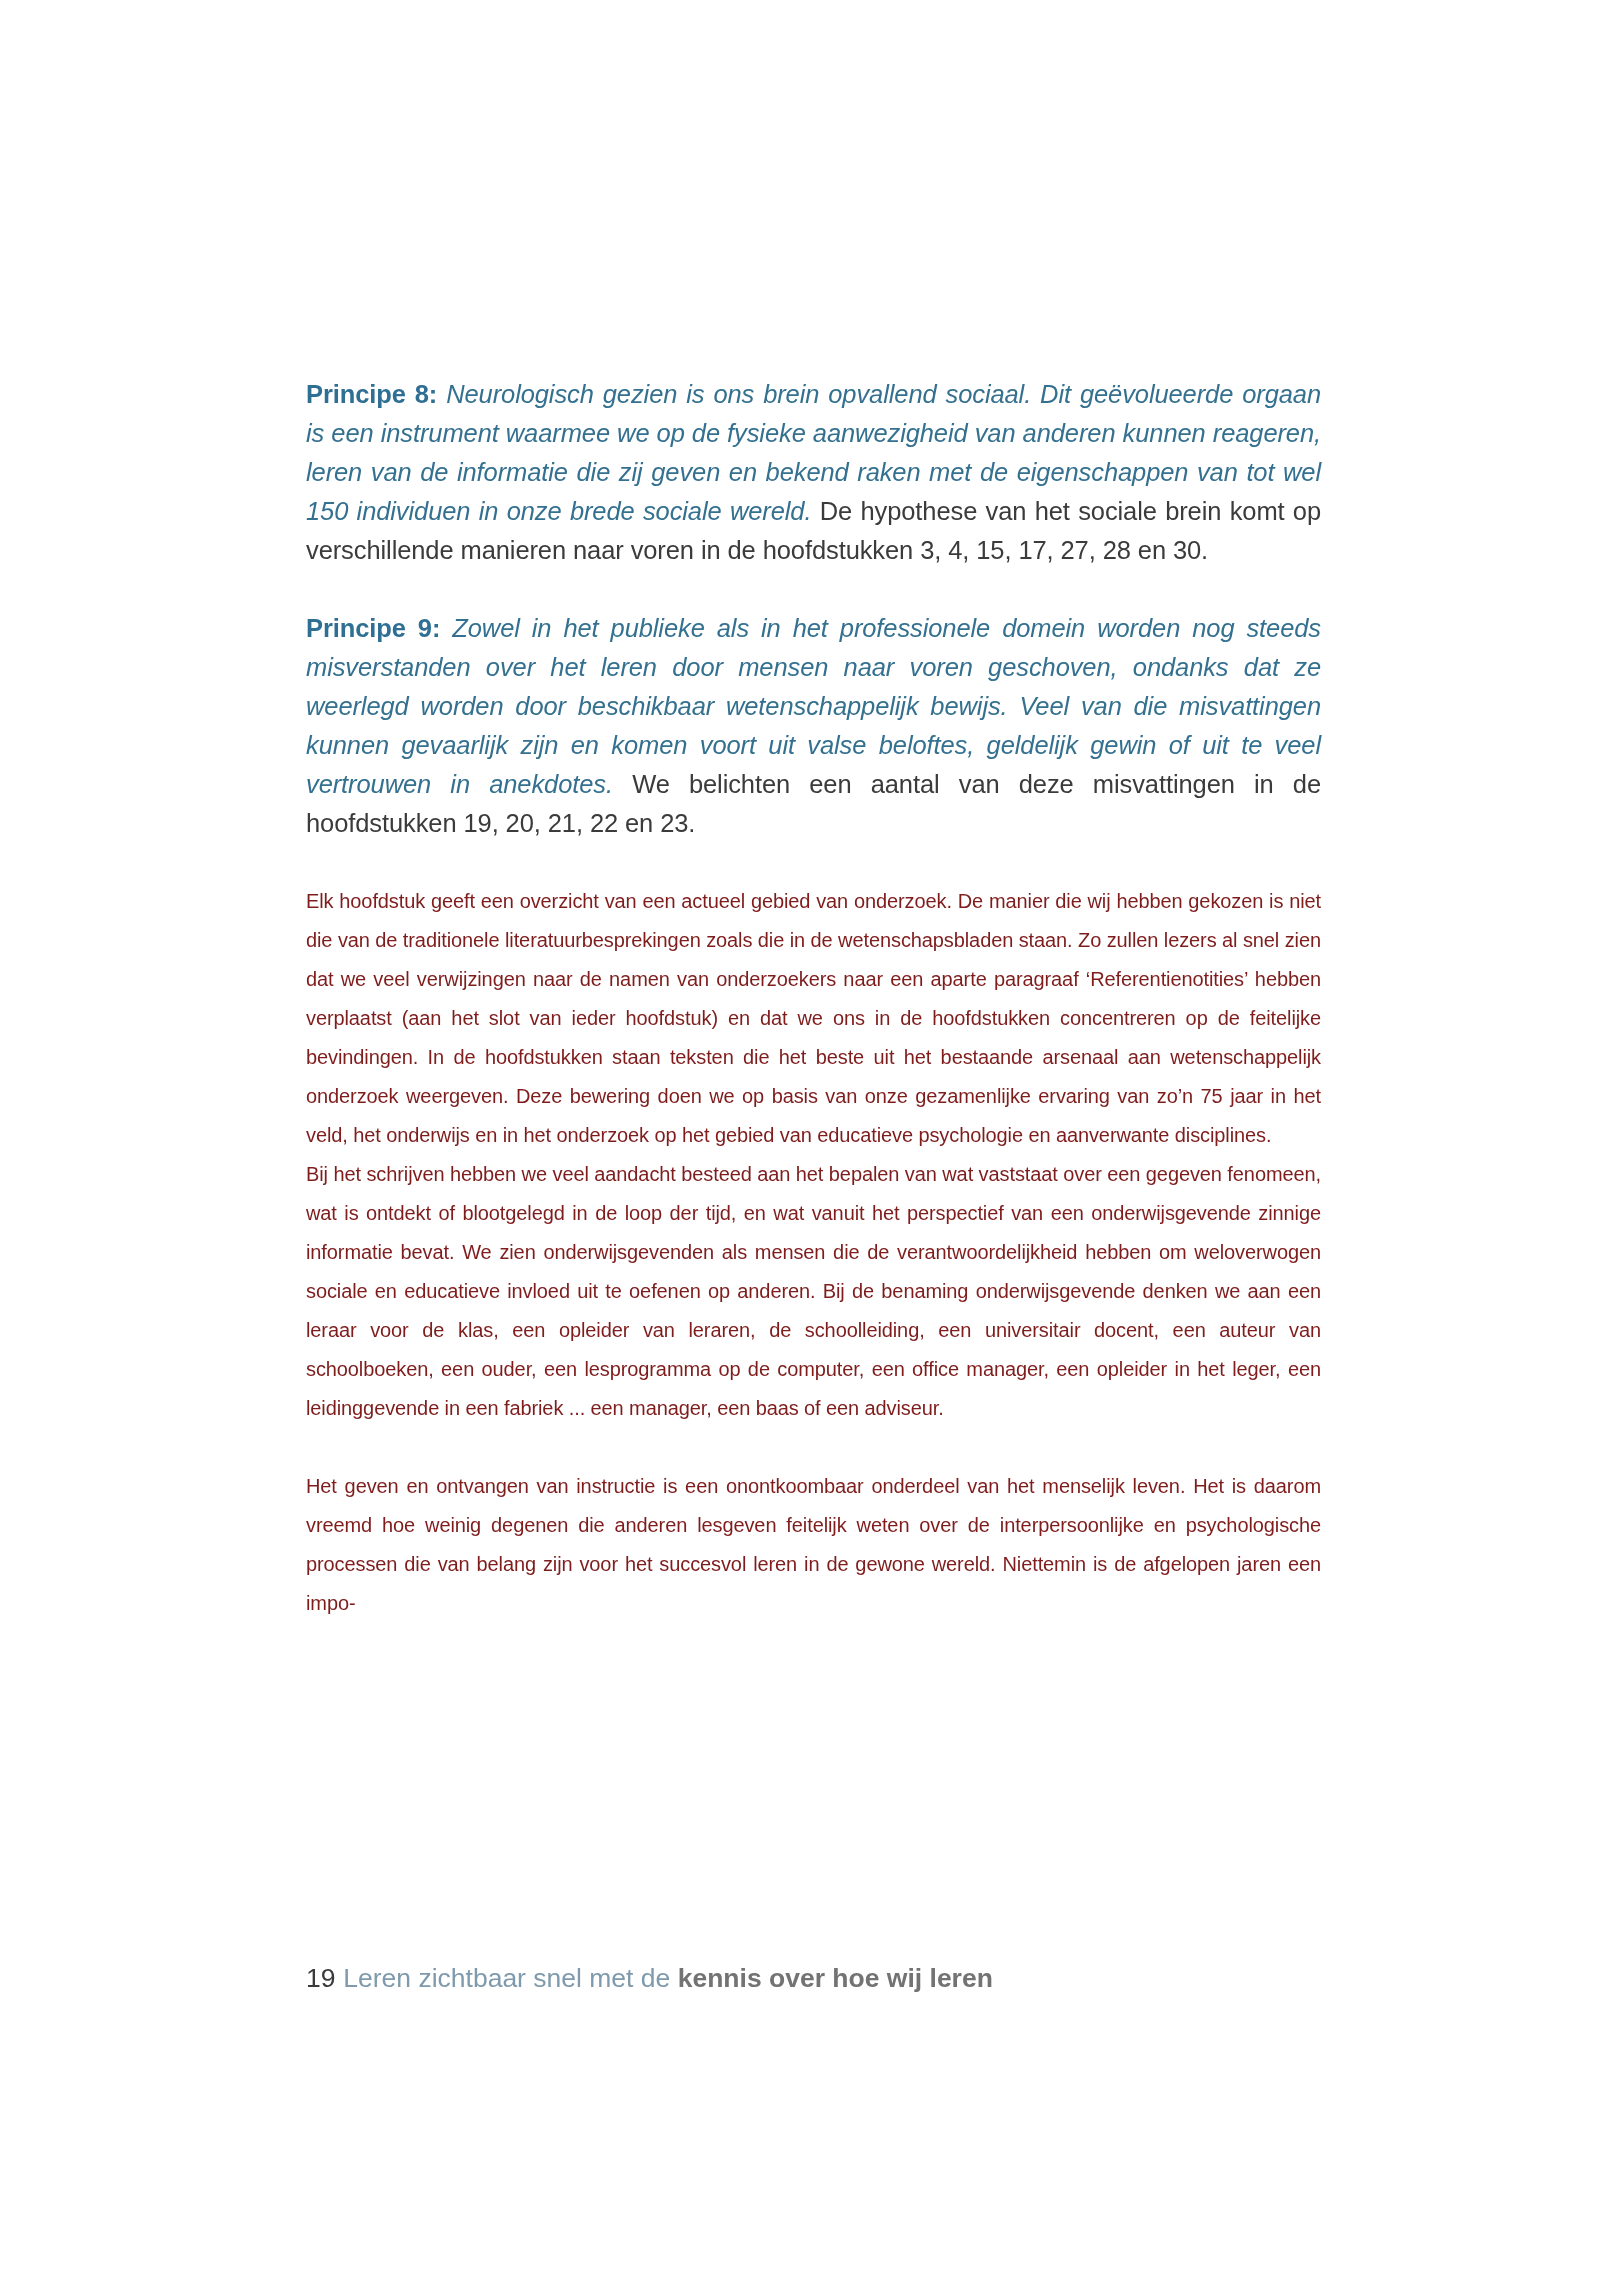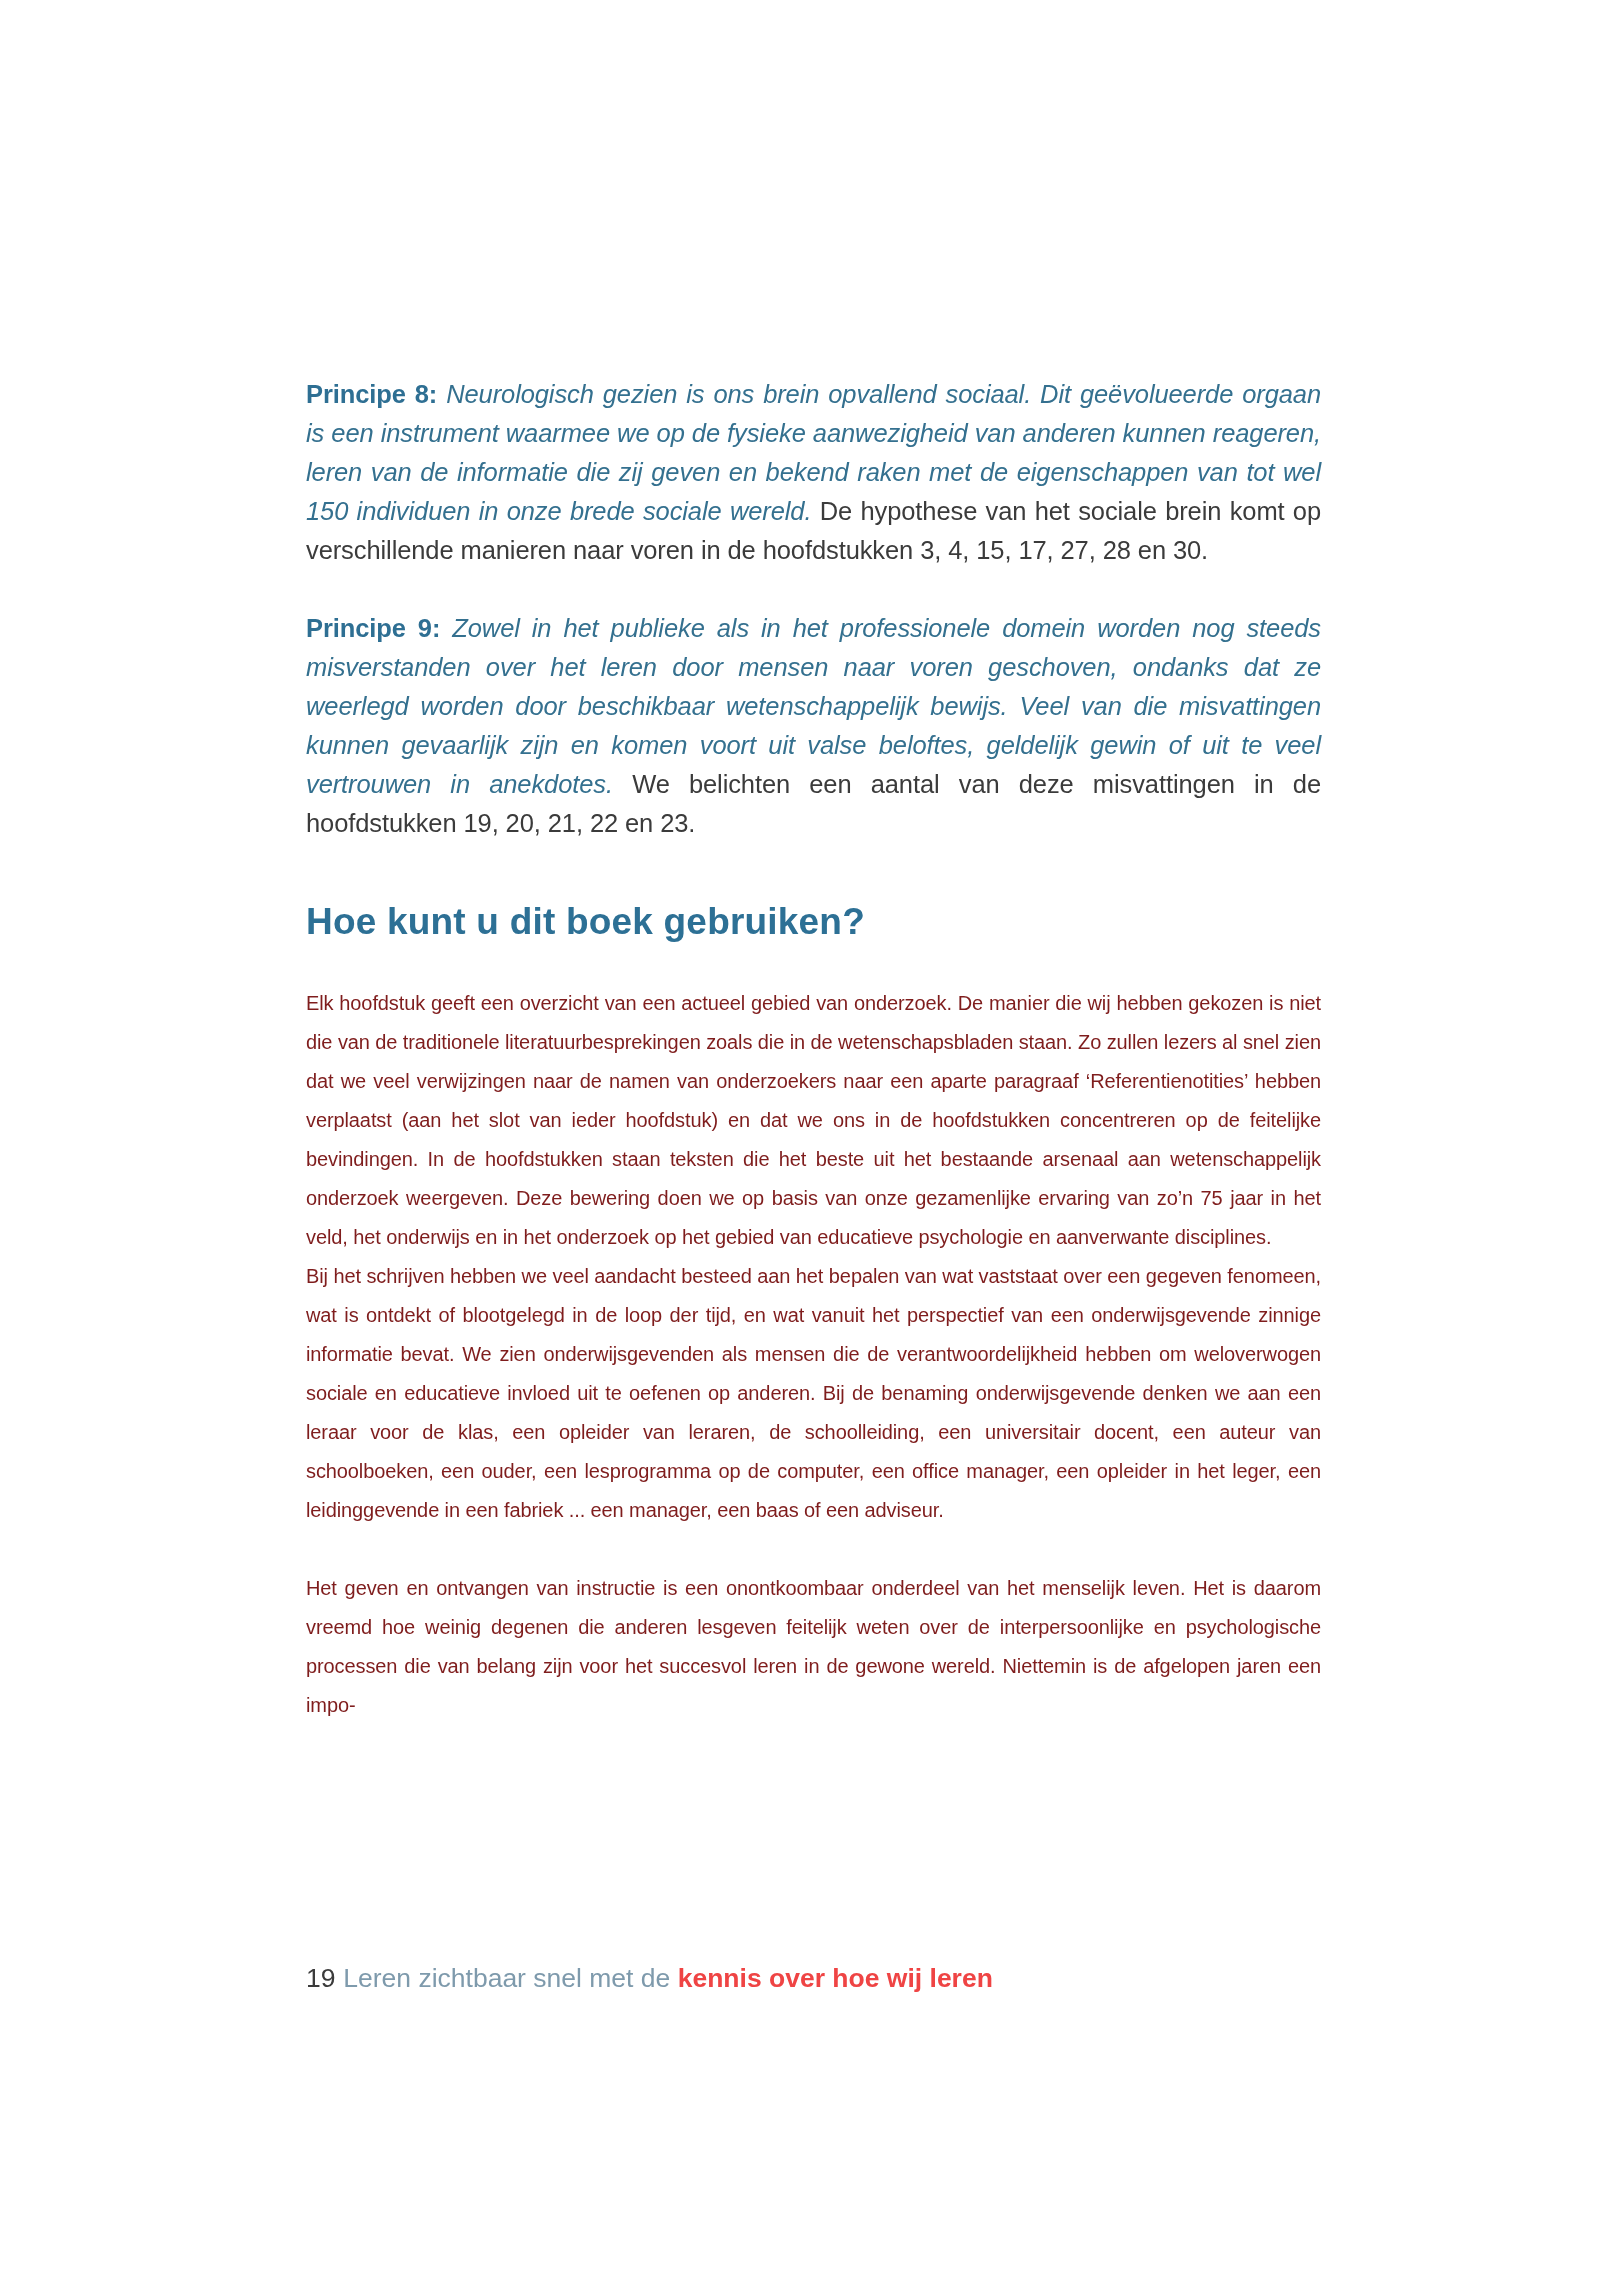--- a/index.html
+++ b/index.html
@@ -73,36 +73,35 @@
     white-space: nowrap;
   }
   .page-number {
     color: #3b3b3b;
     margin-right: 7.8px;
   }
   .footer-light {
     color: #7e9aac;
   }
   .footer-strong {
-    color: #ef4444;
+    color: #737373;
     font-weight: bold;
   }
 </style>
 </head>
 <body>
 
 <div class="page">
 
   <main class="text-block">
 
     <p class="principle"><span class="p-label">Principe 8:</span> <span class="p-italic">Neurologisch gezien is ons brein opvallend sociaal. Dit geëvolueerde orgaan is een instrument waarmee we op de fysieke aanwezigheid van anderen kunnen reageren, leren van de informatie die zij geven en bekend raken met de eigenschappen van tot wel 150 individuen in onze brede sociale wereld.</span> <span class="p-regular">De hypothese van het sociale brein komt op verschillende manieren naar voren in de hoofdstukken 3, 4, 15, 17, 27, 28 en 30.</span></p>
 
     <p class="principle"><span class="p-label">Principe 9:</span> <span class="p-italic">Zowel in het publieke als in het professionele domein worden nog steeds misverstanden over het leren door mensen naar voren geschoven, ondanks dat ze weerlegd worden door beschikbaar wetenschappelijk bewijs. Veel van die misvattingen kunnen gevaarlijk zijn en komen voort uit valse beloftes, geldelijk gewin of uit te veel vertrouwen in anekdotes.</span> <span class="p-regular">We belichten een aantal van deze misvattingen in de hoofdstukken 19, 20, 21, 22 en 23.</span></p>
 
-    <h1 class="section-heading">Hoe kunt u dit boek gebruiken?</h1>
 
     <p class="body-par">Elk hoofdstuk geeft een overzicht van een actueel gebied van onderzoek. De manier die wij hebben gekozen is niet die van de traditionele literatuurbesprekingen zoals die in de wetenschapsbladen staan. Zo zullen lezers al snel zien dat we veel verwijzingen naar de namen van onderzoekers naar een aparte paragraaf ‘Referentienotities’ hebben verplaatst (aan het slot van ieder hoofdstuk) en dat we ons in de hoofdstukken concentreren op de feitelijke bevindingen. In de hoofdstukken staan teksten die het beste uit het bestaande arsenaal aan wetenschappelijk onderzoek weergeven. Deze bewering doen we op basis van onze gezamenlijke ervaring van zo’n 75 jaar in het veld, het onderwijs en in het onderzoek op het gebied van educatieve psychologie en aanverwante disciplines.</p>
 
     <p class="body-par">Bij het schrijven hebben we veel aandacht besteed aan het bepalen van wat vaststaat over een gegeven fenomeen, wat is ontdekt of blootgelegd in de loop der tijd, en wat vanuit het perspectief van een onderwijsgevende zinnige informatie bevat. We zien onderwijsgevenden als mensen die de verantwoordelijkheid hebben om weloverwogen sociale en educatieve invloed uit te oefenen op anderen. Bij de benaming onderwijsgevende denken we aan een leraar voor de klas, een opleider van leraren, de schoolleiding, een universitair docent, een auteur van schoolboeken, een ouder, een lesprogramma op de computer, een office manager, een opleider in het leger, een leidinggevende in een fabriek ... een manager, een baas of een adviseur.</p>
 
     <p class="body-par spaced">Het geven en ontvangen van instructie is een onontkoombaar onderdeel van het menselijk leven. Het is daarom vreemd hoe weinig degenen die anderen lesgeven feitelijk weten over de interpersoonlijke en psychologische processen die van belang zijn voor het succesvol leren in de gewone wereld. Niettemin is de afgelopen jaren een impo-</p>
 
   </main>
 
   <footer class="page-footer"><span class="page-number">19</span><span class="footer-light">Leren zichtbaar snel met de</span> <span class="footer-strong">kennis over hoe wij leren</span></footer>

